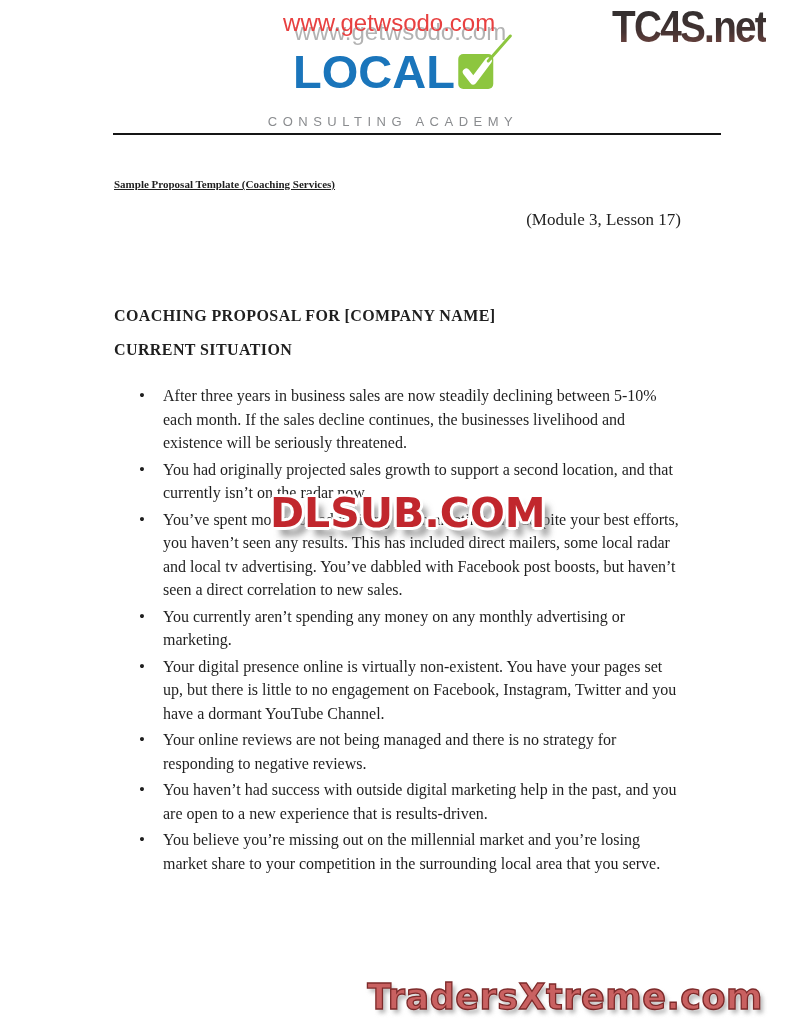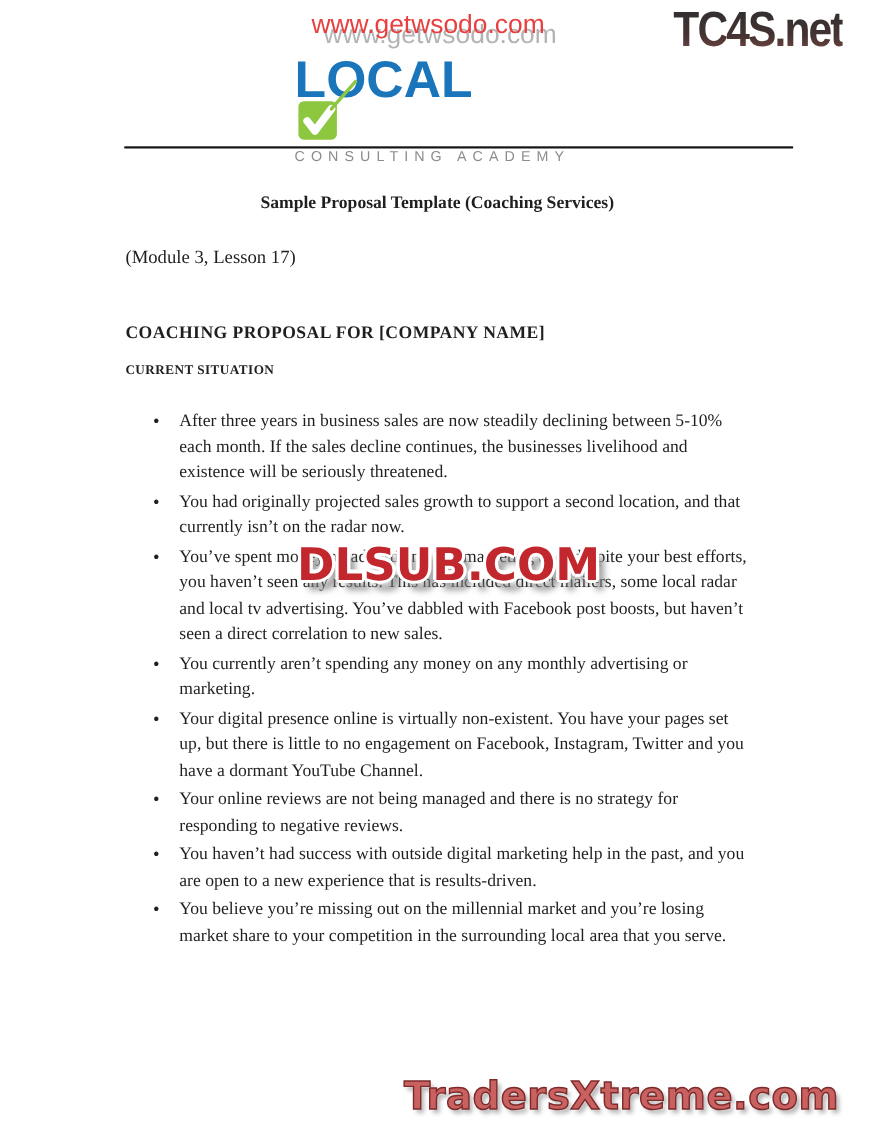--- a/index.html
+++ b/index.html
@@ -59,85 +59,85 @@
   .logo {
     position: absolute;
     top: 53px;
     left: 50%;
     transform: translateX(-51%);
     text-align: center;
   }
   .logo-row {
     display: flex;
     align-items: flex-start;
-    justify-content: space-between;
-    flex-direction: column;
+    justify-content: center;
   }
   .local-text {
     font-family: "Liberation Sans", sans-serif;
     font-weight: bold;
     font-size: 47px;
     line-height: 38px;
     letter-spacing: 0px;
     color: #1a75bb;
   }
   .check-box {
     position: relative;
     width: 35px;
     height: 35px;
     margin-left: 3px;
     margin-top: 1px;
     background: #8dc63f;
     border-radius: 5px;
   }
   .check-box svg { position: absolute; left: 0; top: 0; overflow: visible; }
   .logo-tagline {
-    margin-top: 7px;
+    margin-top: 23px;
     font-family: "Liberation Sans", sans-serif;
     font-size: 13px;
     letter-spacing: 5.5px;
     color: #8a8c8f;
     white-space: nowrap;
   }
 
   
   .rule {
     position: absolute;
     top: 133px;
     left: 92px;
     width: 608px;
     height: 2px;
     background: #151515;
   }
 
   
   .doc { padding: 174px 89px 0 93px; font-size: 16px; }
   .doc-title {
-    text-align: center;
-    font-weight: bold;
-    font-size: 16px;
-    line-height: 21px;
+    text-align: left;
+    font-weight: bold;
+    font-size: 11px;
+    line-height: 21px;
+    text-decoration: underline;
   }
   .doc-subtitle {
-    text-align: left;
+    text-align: right;
     font-size: 17px;
     line-height: 21px;
-    margin-top: 28px;
+    margin-top: 14px;
   }
   .h1 {
-    margin-top: 48px;
+    margin-top: 75px;
     font-weight: bold;
     font-size: 16px;
     line-height: 21px;
     letter-spacing: 0.4px;
   }
   .h2 {
     margin-top: 13px;
     font-weight: bold;
-    font-size: 12px;
+    font-size: 16px;
     line-height: 21px;
     letter-spacing: 0.4px;
   }
   ul.bullets {
     list-style: none;
     margin-top: 24px;
   }
   ul.bullets li {
     position: relative;
     margin-left: 49px;

